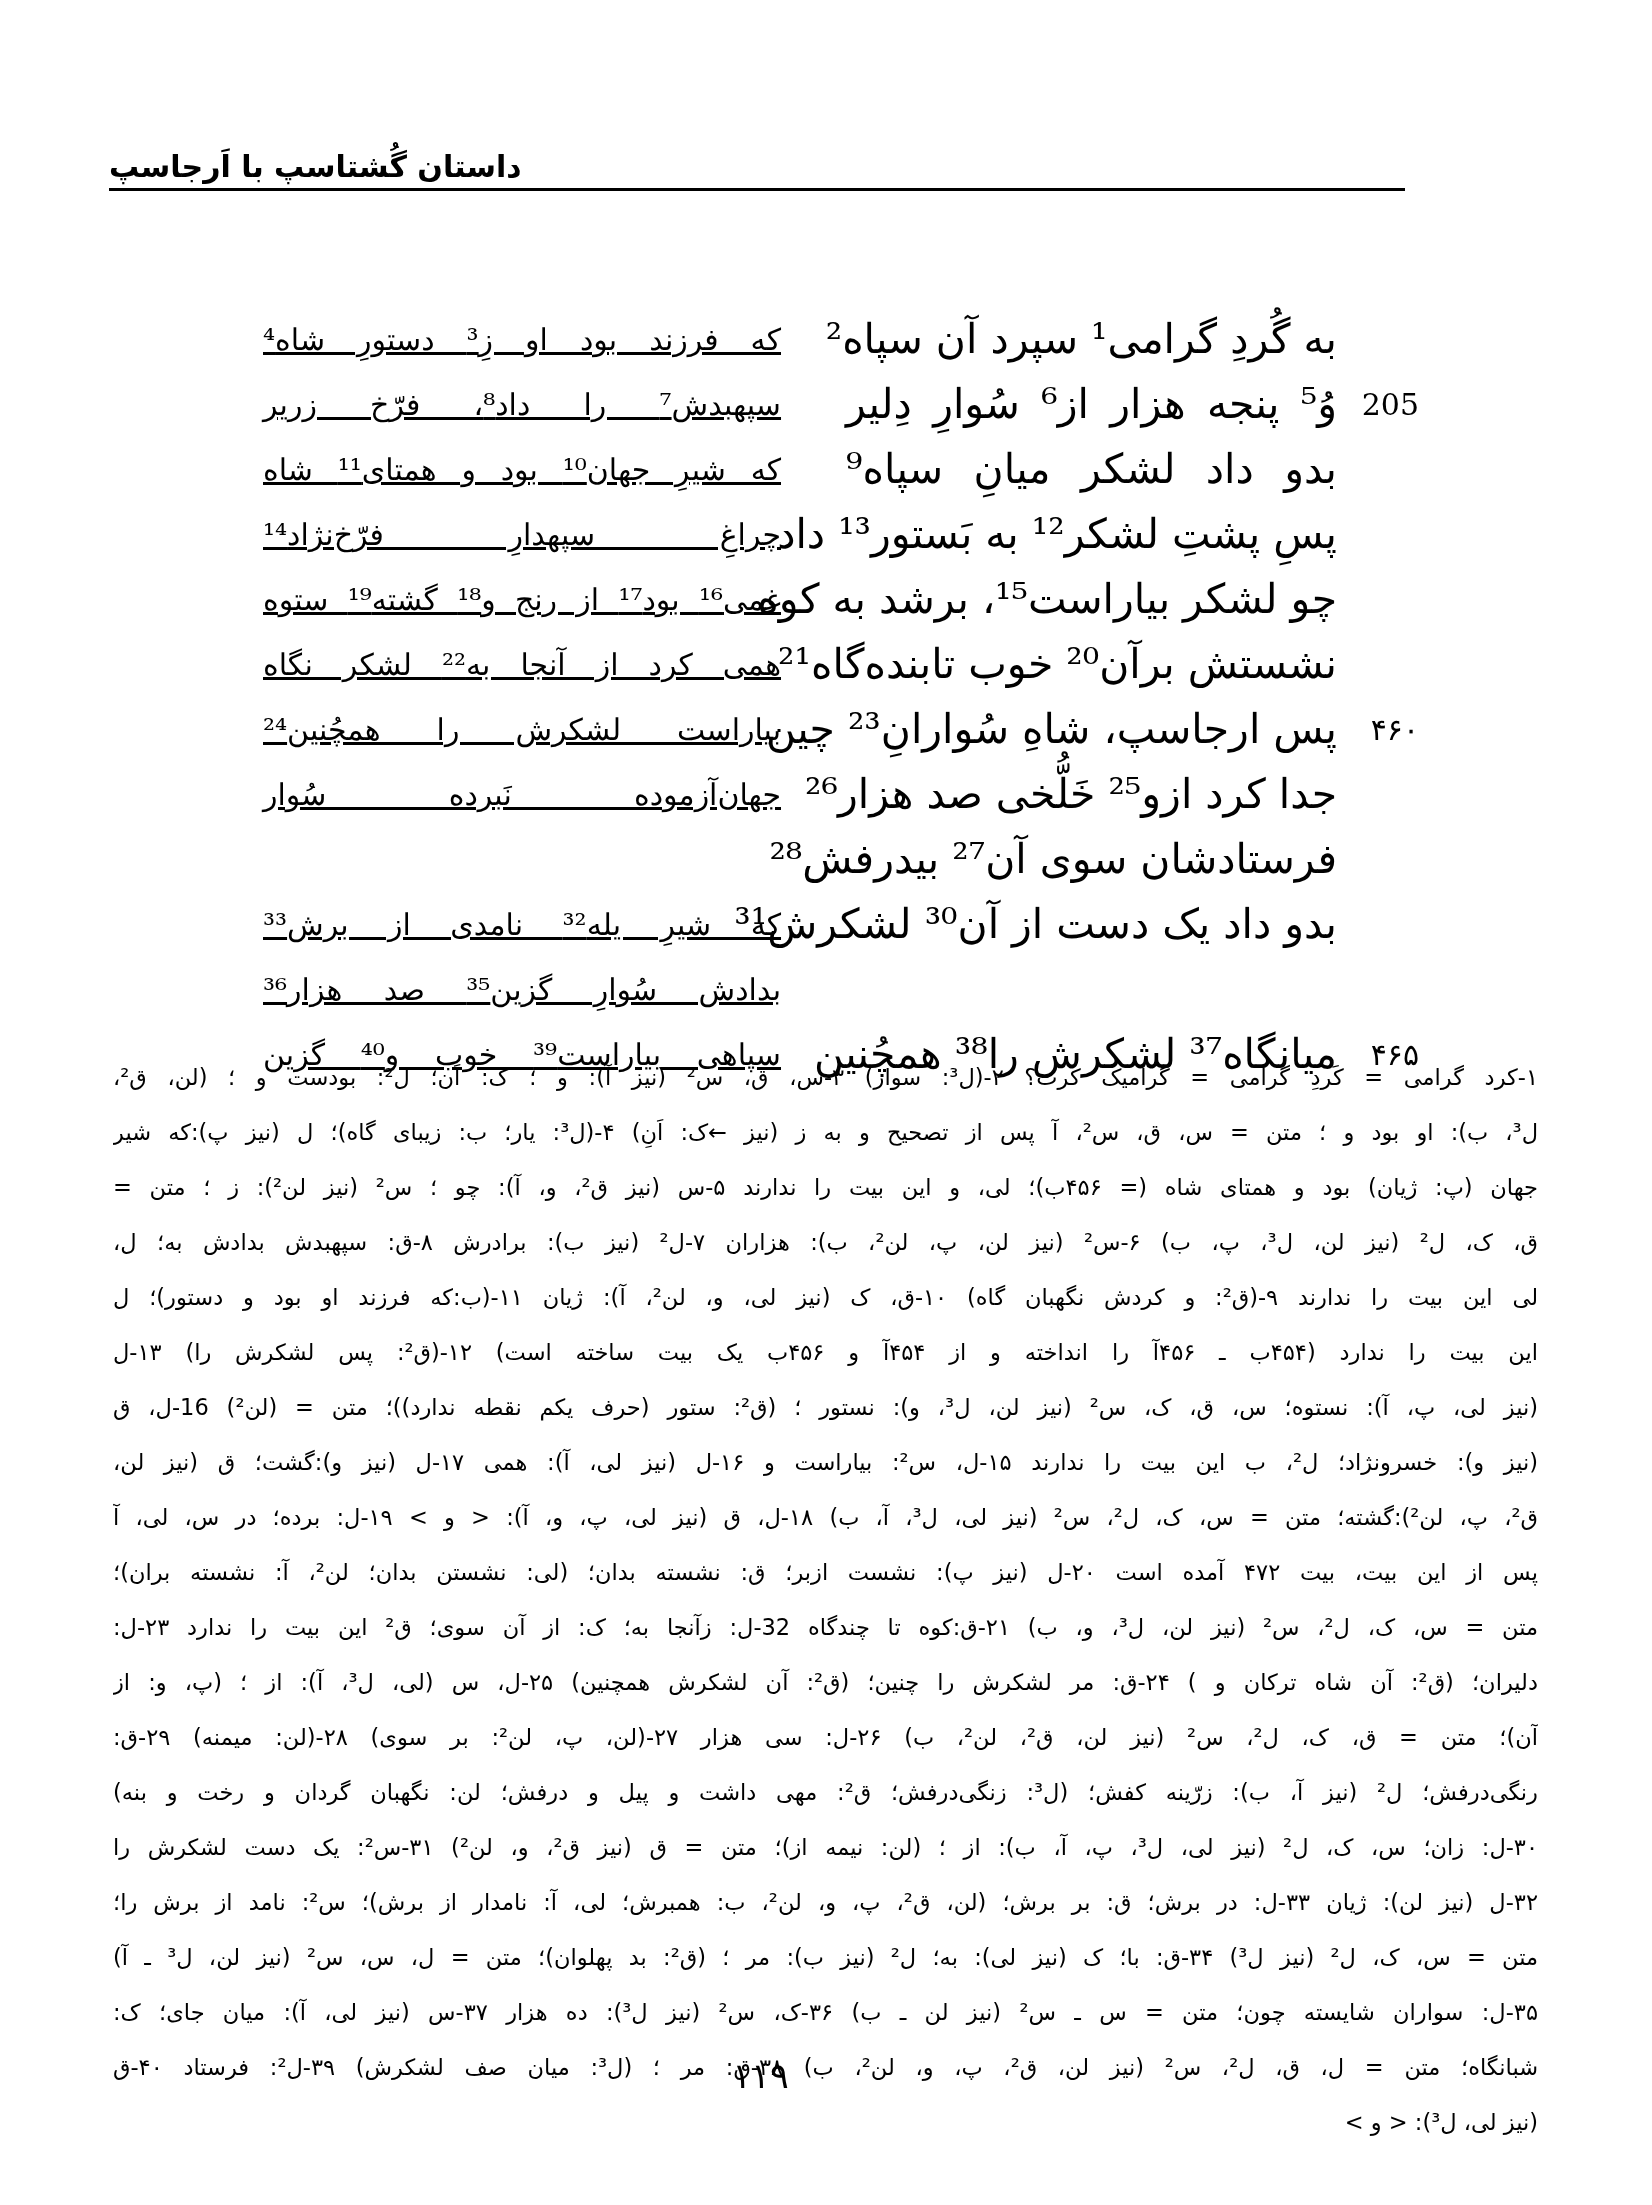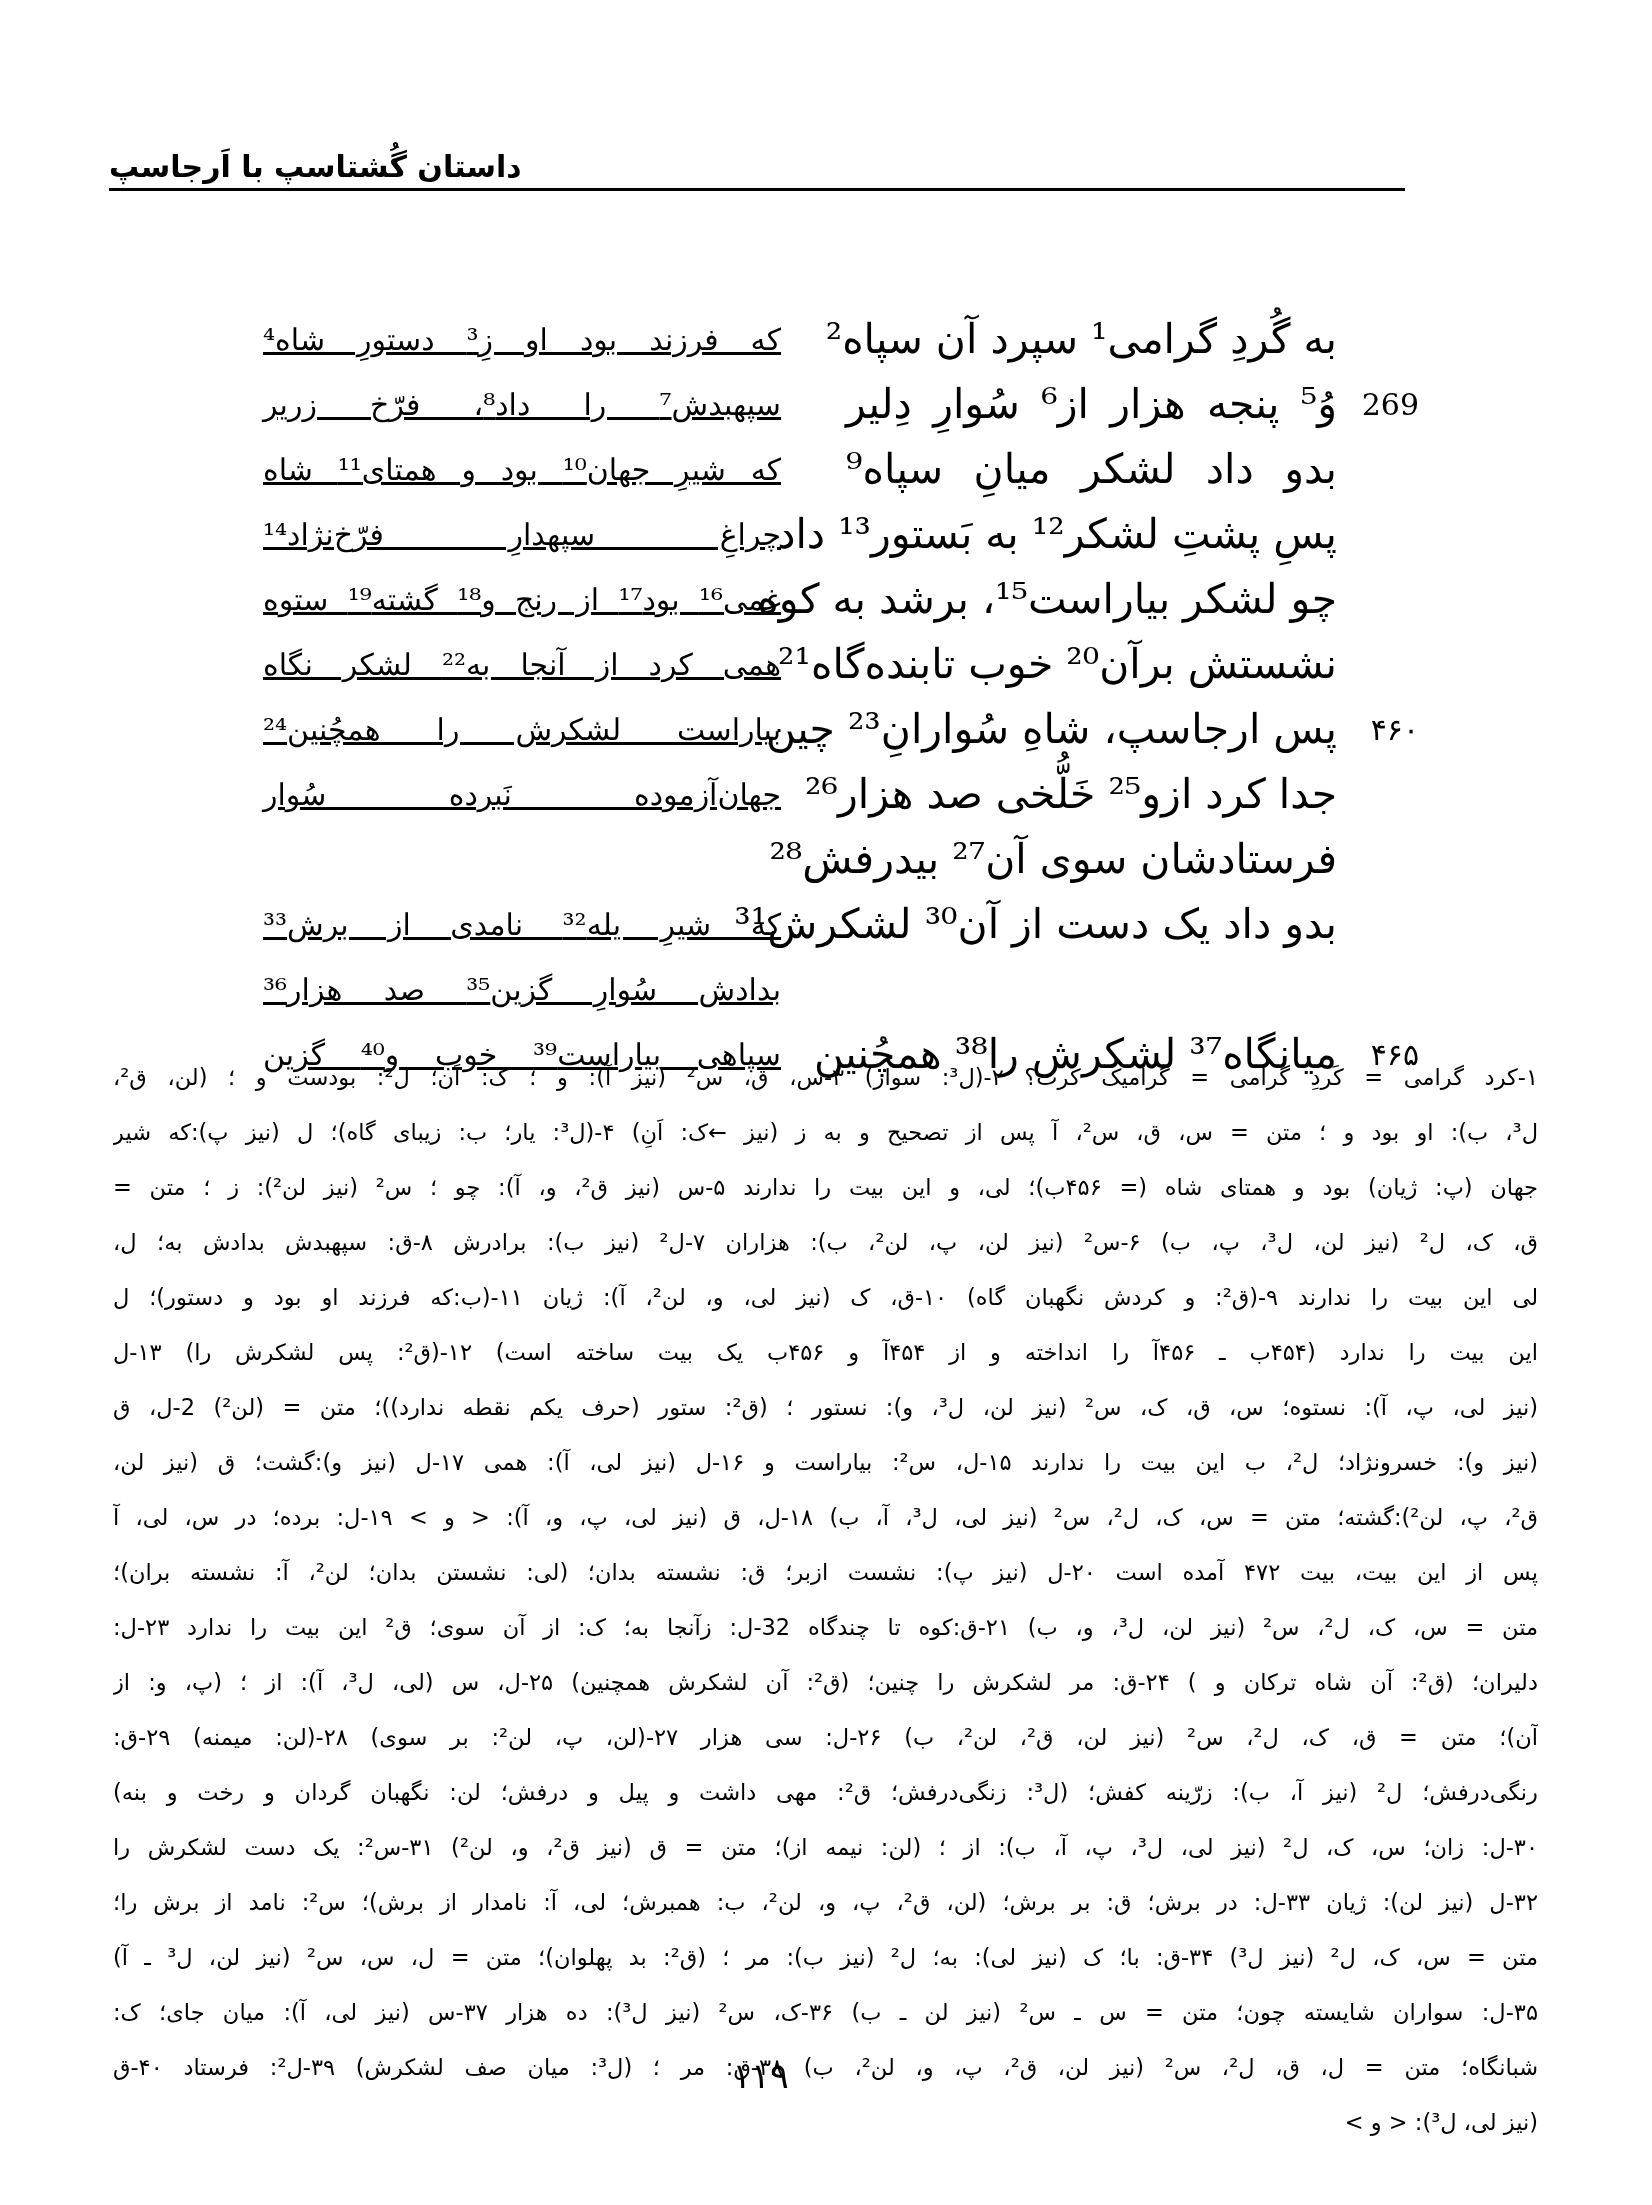--- a/index.html
+++ b/index.html
@@ -132,21 +132,21 @@
 </header>
 <div class="head-rule"></div>
 
 <main class="poem">
   <div class="verse">
     <span class="num"></span>
     <span class="h1">به گُردِ گرامی¹ سپرد آن سپاه²</span>
     <span class="h2">که فرزند بود او زِ³ دستورِ شاه⁴</span>
   </div>
   <div class="verse">
-    <span class="num">269</span>
+    <span class="num">205</span>
     <span class="h1">وُ⁵ پنجه هزار از⁶ سُوارِ دِلیر</span>
     <span class="h2">سپهبدش⁷ را داد⁸، فرّخ زریر</span>
   </div>
   <div class="verse">
     <span class="num"></span>
     <span class="h1">بدو داد لشکر میانِ سپاه⁹</span>
     <span class="h2">که شیرِ جهان¹⁰ بود و همتای¹¹ شاه</span>
   </div>
   <div class="verse">
     <span class="num"></span>
@@ -193,21 +193,21 @@
   </div>
 </main>
 
 <section class="notes">
   <span class="line">۱-کرد گرامی = کَردِ گرامی = گرامیک کَرت؟  ۲-(ل³: سوار)  ۳-س، ق، س² (نیز آ): و ؛ ک: اَن؛ ل²: بودست و ؛ (لن، ق²،</span>
   <span class="line">ل³، ب): او بود و ؛ متن = س، ق، س²، آ پس از تصحیح و به ز (نیز ←ک: اَنِ)  ۴-(ل³: یار؛ ب: زیبای گاه)؛ ل (نیز پ):که شیر</span>
   <span class="line">جهان (پ: ژیان) بود و همتای شاه (= ۴۵۶ب)؛ لی، و این بیت را ندارند  ۵-س (نیز ق²، و، آ): چو ؛ س² (نیز لن²): ز ؛ متن =</span>
   <span class="line">ق، ک، ل² (نیز لن، ل³، پ، ب)  ۶-س² (نیز لن، پ، لن²، ب): هزاران  ۷-ل² (نیز ب): برادرش  ۸-ق: سپهبدش بدادش به؛ ل،</span>
   <span class="line">لی این بیت را ندارند  ۹-(ق²: و کردش نگهبان گاه)  ۱۰-ق، ک (نیز لی، و، لن²، آ): ژیان  ۱۱-(ب:که فرزند او بود و دستور)؛ ل</span>
   <span class="line">این بیت را ندارد (۴۵۴ب ـ ۴۵۶آ را انداخته و از ۴۵۴آ و ۴۵۶ب یک بیت ساخته است)  ۱۲-(ق²: پس لشکرش را)  ۱۳-ل</span>
-  <span class="line">(نیز لی، پ، آ): نستوه؛ س، ق، ک، س² (نیز لن، ل³، و): نستور ؛ (ق²: ستور (حرف یکم نقطه ندارد))؛ متن = (لن²)  2-ل، ق</span>
+  <span class="line">(نیز لی، پ، آ): نستوه؛ س، ق، ک، س² (نیز لن، ل³، و): نستور ؛ (ق²: ستور (حرف یکم نقطه ندارد))؛ متن = (لن²)  16-ل، ق</span>
   <span class="line">(نیز و): خسرونژاد؛ ل²، ب این بیت را ندارند  ۱۵-ل، س²: بیاراست و  ۱۶-ل (نیز لی، آ): همی  ۱۷-ل (نیز و):گشت؛ ق (نیز لن،</span>
   <span class="line">ق²، پ، لن²):گشته؛ متن = س، ک، ل²، س² (نیز لی، ل³، آ، ب)  ۱۸-ل، ق (نیز لی، پ، و، آ): &lt; و &gt;  ۱۹-ل: برده؛ در س، لی، آ</span>
   <span class="line">پس از این بیت، بیت ۴۷۲ آمده است  ۲۰-ل (نیز پ): نشست ازبر؛ ق: نشسته بدان؛ (لی: نشستن بدان؛ لن²، آ: نشسته بران)؛</span>
   <span class="line">متن = س، ک، ل²، س² (نیز لن، ل³، و، ب)  ۲۱-ق:کوه تا چندگاه  32-ل: زآنجا به؛ ک: از آن سوی؛ ق² این بیت را ندارد  ۲۳-ل:</span>
   <span class="line">دلیران؛ (ق²: آن شاه ترکان و )  ۲۴-ق: مر لشکرش را چنین؛ (ق²: آن لشکرش همچنین)  ۲۵-ل، س (لی، ل³، آ): از ؛ (پ، و: از</span>
   <span class="line">آن)؛ متن = ق، ک، ل²، س² (نیز لن، ق²، لن²، ب)  ۲۶-ل: سی هزار  ۲۷-(لن، پ، لن²: بر سوی)  ۲۸-(لن: میمنه)  ۲۹-ق:</span>
   <span class="line">رنگی‌درفش؛ ل² (نیز آ، ب): زرّینه کفش؛ (ل³: زنگی‌درفش؛ ق²: مهی داشت و پیل و درفش؛ لن: نگهبان گردان و رخت و بنه)</span>
   <span class="line">۳۰-ل: زان؛ س، ک، ل² (نیز لی، ل³، پ، آ، ب): از ؛ (لن: نیمه از)؛ متن = ق (نیز ق²، و، لن²)  ۳۱-س²: یک دست لشکرش را</span>
   <span class="line">۳۲-ل (نیز لن): ژیان  ۳۳-ل: در برش؛ ق: بر برش؛ (لن، ق²، پ، و، لن²، ب: همبرش؛ لی، آ: نامدار از برش)؛ س²: نامد از برش را؛</span>
   <span class="line">متن = س، ک، ل² (نیز ل³)  ۳۴-ق: با؛ ک (نیز لی): به؛ ل² (نیز ب): مر ؛ (ق²: بد پهلوان)؛ متن = ل، س، س² (نیز لن، ل³ ـ آ)</span>

